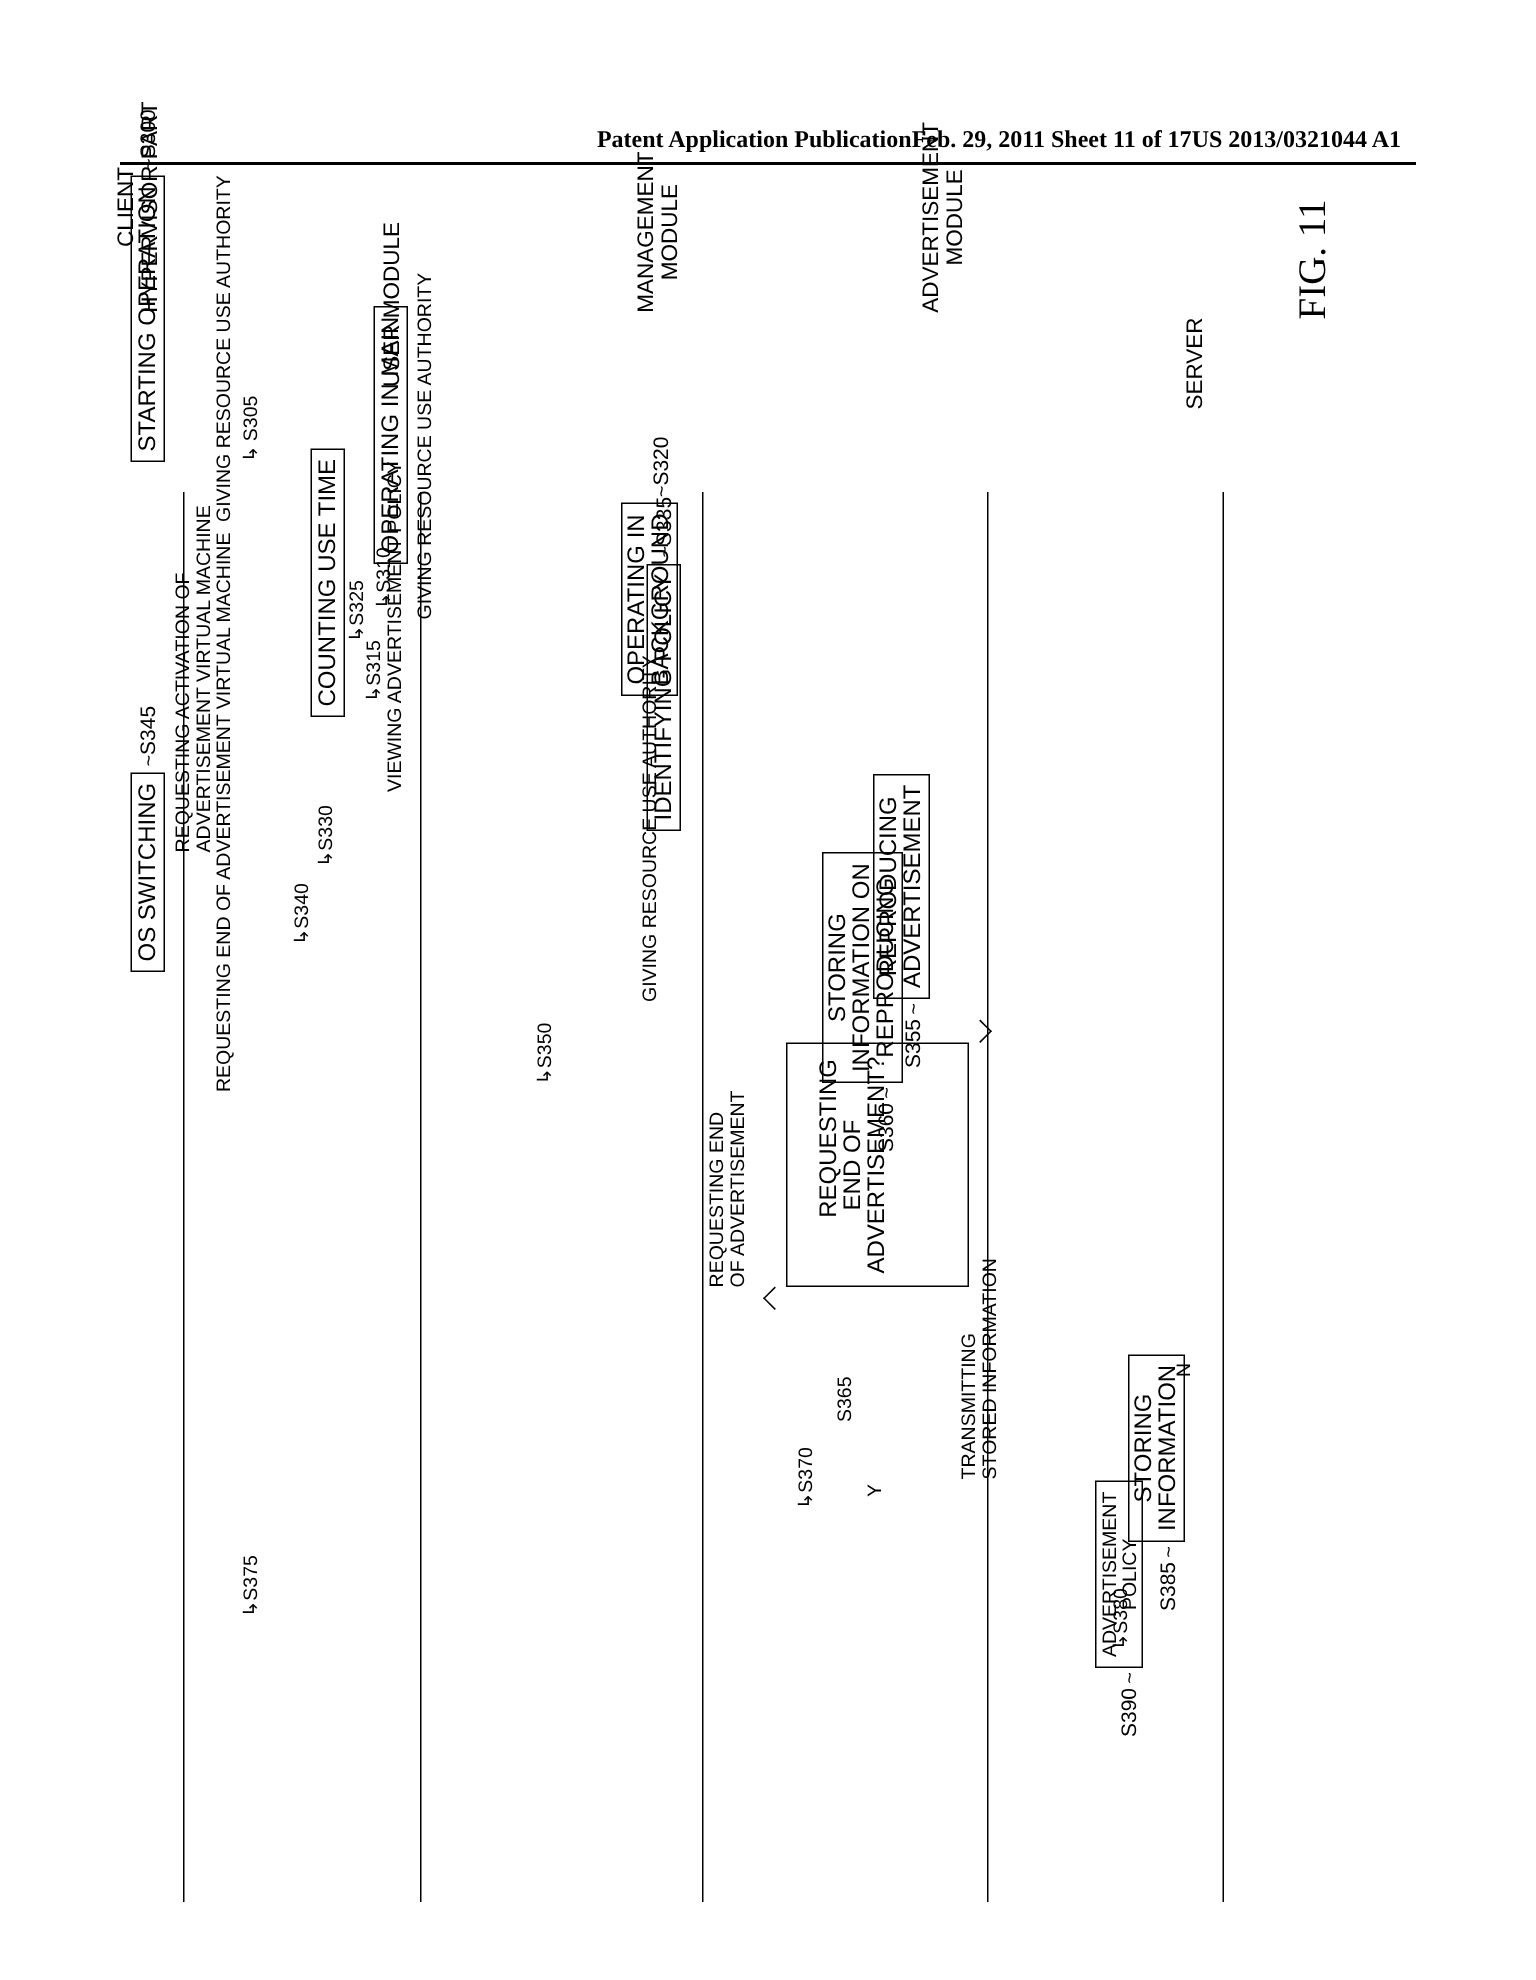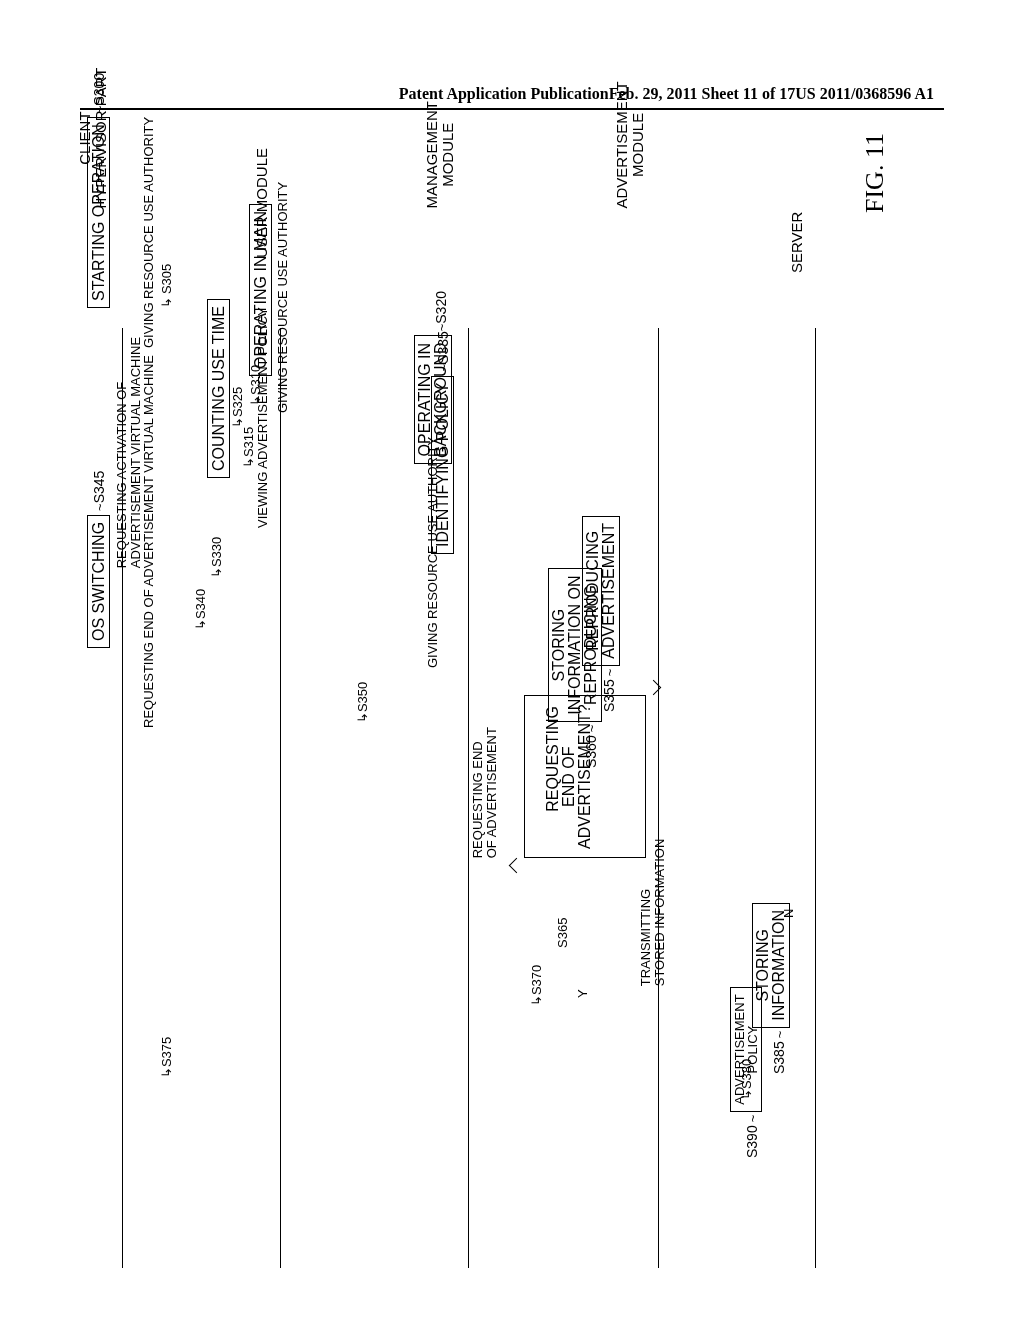--- a/index.html
+++ b/index.html
@@ -74,21 +74,21 @@
   }
 </style>
 </head>
 <body>
 
 <div class="page">
 
   <div class="header">
     <span class="header-left">Patent Application Publication</span>
     <span class="header-left">Feb. 29, 2011  Sheet 11 of 17</span>
-    <span class="header-right">US 2011/0368596 A1</span>
+    <span class="header-right">US 2013/0321044 A1</span>
   </div>
   <div class="hr"></div>
 
   <div class="diagram-frame">
 
     <div class="rot serif" style="left:800px; bottom:1055px;">FIG. 11</div>
 
     <div class="rot small" style="left:18px; bottom:1060px; text-align:center; line-height:1.05;"><span style="white-space:pre;">CLIENT
 HYPERVISOR PART</span></div>
     <div class="rot small" style="left:180px; bottom:1010px;">USER MODULE</div>

